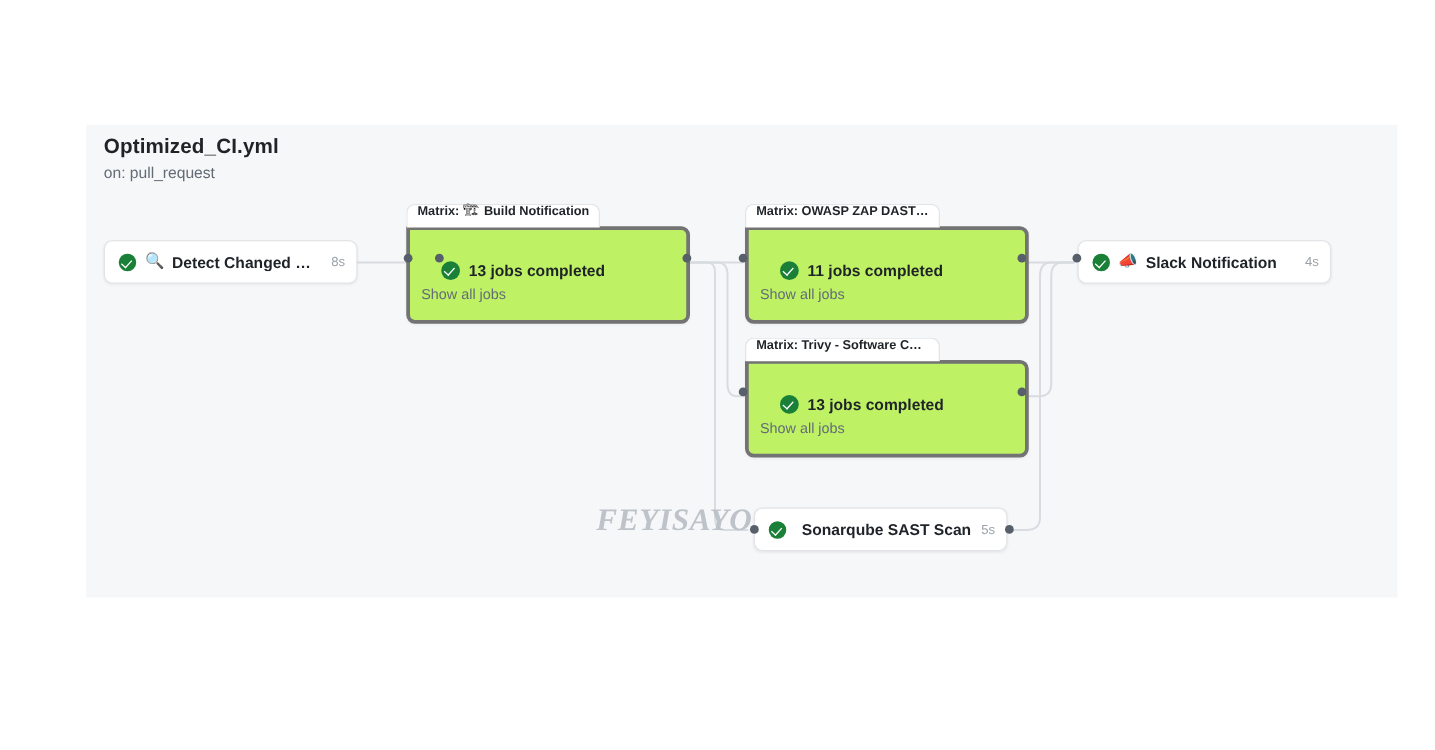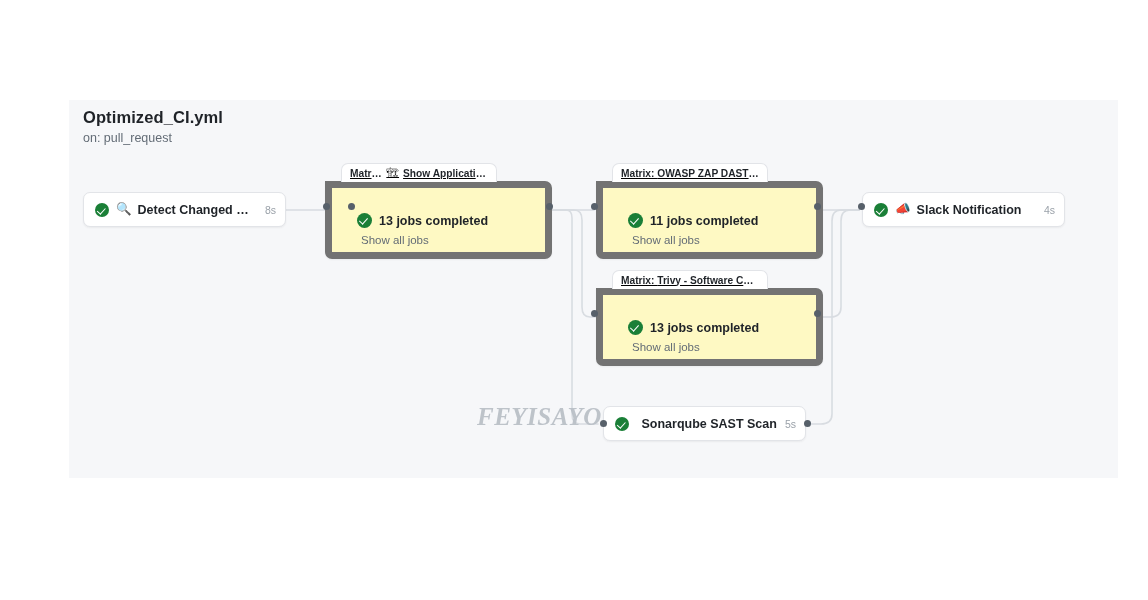--- a/index.html
+++ b/index.html
@@ -140,34 +140,33 @@
   .check-lg { width: 15px; height: 15px; }
   .check-lg::after { left: 4.3px; top: 3.2px; width: 3.8px; height: 7px; }
 
   
   .matrix {
     position: absolute;
   }
 
   .matrix-tab {
     position: absolute;
-    left: 16px;
+    left: 0;
     top: 0;
     box-sizing: border-box;
     height: 19px;
     max-width: 156px;
     background: #ffffff;
     border: 1px solid #e2e4e8;
     border-bottom: none;
     border-radius: 7px 7px 0 0;
     padding: 0 8px;
     display: flex;
-    align-items: center;
+    align-items: flex-start;
     z-index: 2;
-    text-decoration: underline;
   }
 
   .matrix-tab-text {
     font-size: 10.2px;
     font-weight: bold;
     color: #1f2328;
     white-space: nowrap;
     overflow: hidden;
     text-overflow: ellipsis;
   }
@@ -175,41 +174,41 @@
     font-size: 10px;
     margin: 0 4px 0 3px;
     line-height: 1;
   }
 
   .matrix-body {
     position: absolute;
     left: 0;
     top: 18px;
     box-sizing: border-box;
-    background: #fef9c3;
-    border: 7px solid #737373;
+    background: #bef264;
+    border: 3px solid #737373;
     border-radius: 0 7px 7px 7px;
     box-shadow: 0 1px 2px rgba(27,31,36,0.05);
   }
 
   .matrix-jobs {
     position: absolute;
     left: 25px;
     top: 25px;
     display: flex;
     align-items: center;
     font-size: 12.5px;
     font-weight: bold;
     color: #1f2328;
     white-space: nowrap;
   }
 
   .matrix-showall {
     position: absolute;
-    left: 29px;
+    left: 9px;
     top: 46px;
     font-size: 11.5px;
     color: #636c76;
     white-space: nowrap;
     cursor: pointer;
   }
 
   
   .port {
     position: absolute;
@@ -256,21 +255,21 @@
       <span class="node-emoji">🔍</span>
       <span class="node-label">Detect Changed Projects</span>
       <span class="duration">8s</span>
     </div>
     <div class="port" style="left:279px; top:103px;"></div>
 
     <div class="matrix" style="left:256px; top:63px; width:227px; height:96px;">
       <div class="matrix-tab">
         <span class="matrix-tab-text">Matrix:</span>
         <span class="matrix-tab-emoji">🏗</span>
-        <span class="matrix-tab-text">Show Application</span>
+        <span class="matrix-tab-text">Build Notification</span>
       </div>
       <div class="matrix-body" style="width:227px; height:78px;">
         <div class="matrix-jobs">
           <span class="check check-lg"></span>
           <span>13 jobs completed</span>
         </div>
         <div class="matrix-showall">Show all jobs</div>
       </div>
     </div>
     <div class="port" style="left:254px; top:103px;"></div>

